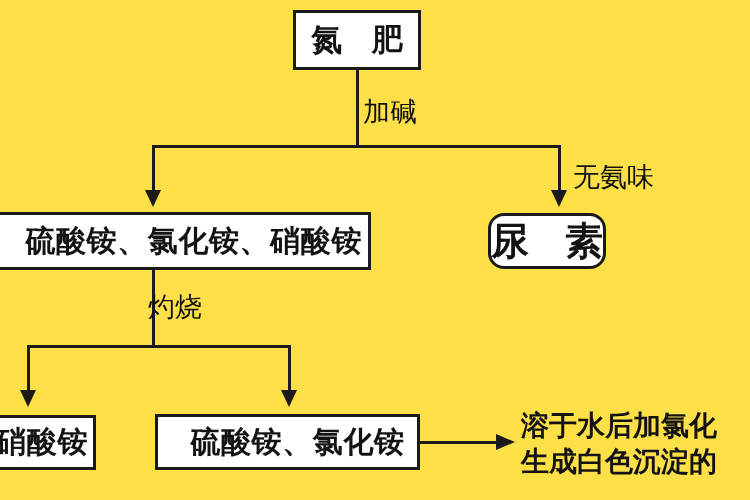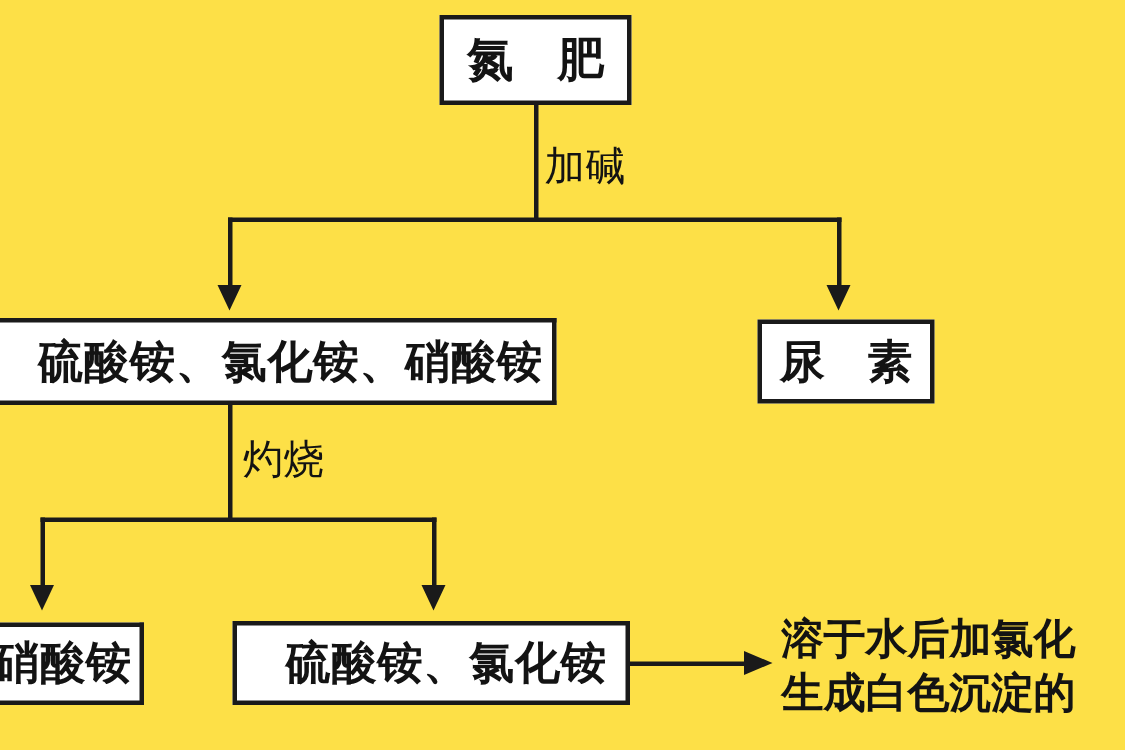--- a/index.html
+++ b/index.html
@@ -38,24 +38,25 @@
     letter-spacing: 0.30em;
     text-indent: 0.30em;
   }
   #box-ammonium-salts {
     left: -10px; top: 212px; width: 381px; height: 58px;
     font-size: 30px;
     justify-content: flex-end;
     padding-right: 6px;
   }
   #box-urea {
-    left: 505px; top: 213px; width: 118px; height: 56px;
-    font-size: 30px;
+    left: 488px; top: 213px; width: 118px; height: 56px;
+    font-size: 38px;
     letter-spacing: 0.30em;
     text-indent: 0.30em;
+    border-radius: 16px;
   }
   #box-ammonium-nitrate {
     left: -12px; top: 415px; width: 108px; height: 55px;
     font-size: 30px;
     justify-content: flex-end;
     padding-right: 5px;
   }
   #box-sulfate-chloride {
     left: 155px; top: 414px; width: 265px; height: 56px;
     font-size: 30px;
@@ -94,21 +95,21 @@
     white-space: nowrap;
     font-weight: 400;
     font-size: 27px;
     line-height: 1;
     color: #131313;
   }
 
   #label-add-alkali   { left: 363px; top: 98px; }
   #label-has-ammonia  { left: 163px; top: 163px; }
   #label-no-ammonia   { left: 573px; top: 163px; }
-  #label-ignite       { left: 162px; top: 293px; }
+  #label-ignite       { left: 148px; top: 293px; }
   #label-burn-glow    { left: 42px;  top: 363px; }
   #label-melt-smoke   { left: 297px; top: 363px; }
 
   #note-precipitate {
     position: absolute;
     left: 521px; top: 408px;
     width: 240px;
     font-size: 28px;
     font-weight: 700;
     line-height: 1.28;
@@ -128,20 +129,21 @@
 
   <div class="label" id="label-add-alkali">加碱</div>
 
   <div class="hline" style="left:152px; top:145px; width:409px;"></div>
 
   <div class="vline" style="left:152px; top:145px; height:48px;"></div>
   <div class="arrow-down" style="left:145px; top:190px;"></div>
 
   <div class="vline" style="left:558px; top:145px; height:48px;"></div>
   <div class="arrow-down" style="left:551px; top:190px;"></div>
+  <div class="label" id="label-no-ammonia">无氨味</div>
 
   <div class="box clip-left" id="box-ammonium-salts">硫酸铵、氯化铵、硝酸铵</div>
 
   <div class="box" id="box-urea">尿 素</div>
 
   <div class="vline" style="left:152px; top:270px; height:77px;"></div>
 
   <div class="label" id="label-ignite">灼烧</div>
 
   <div class="hline" style="left:27px; top:345px; width:264px;"></div>

